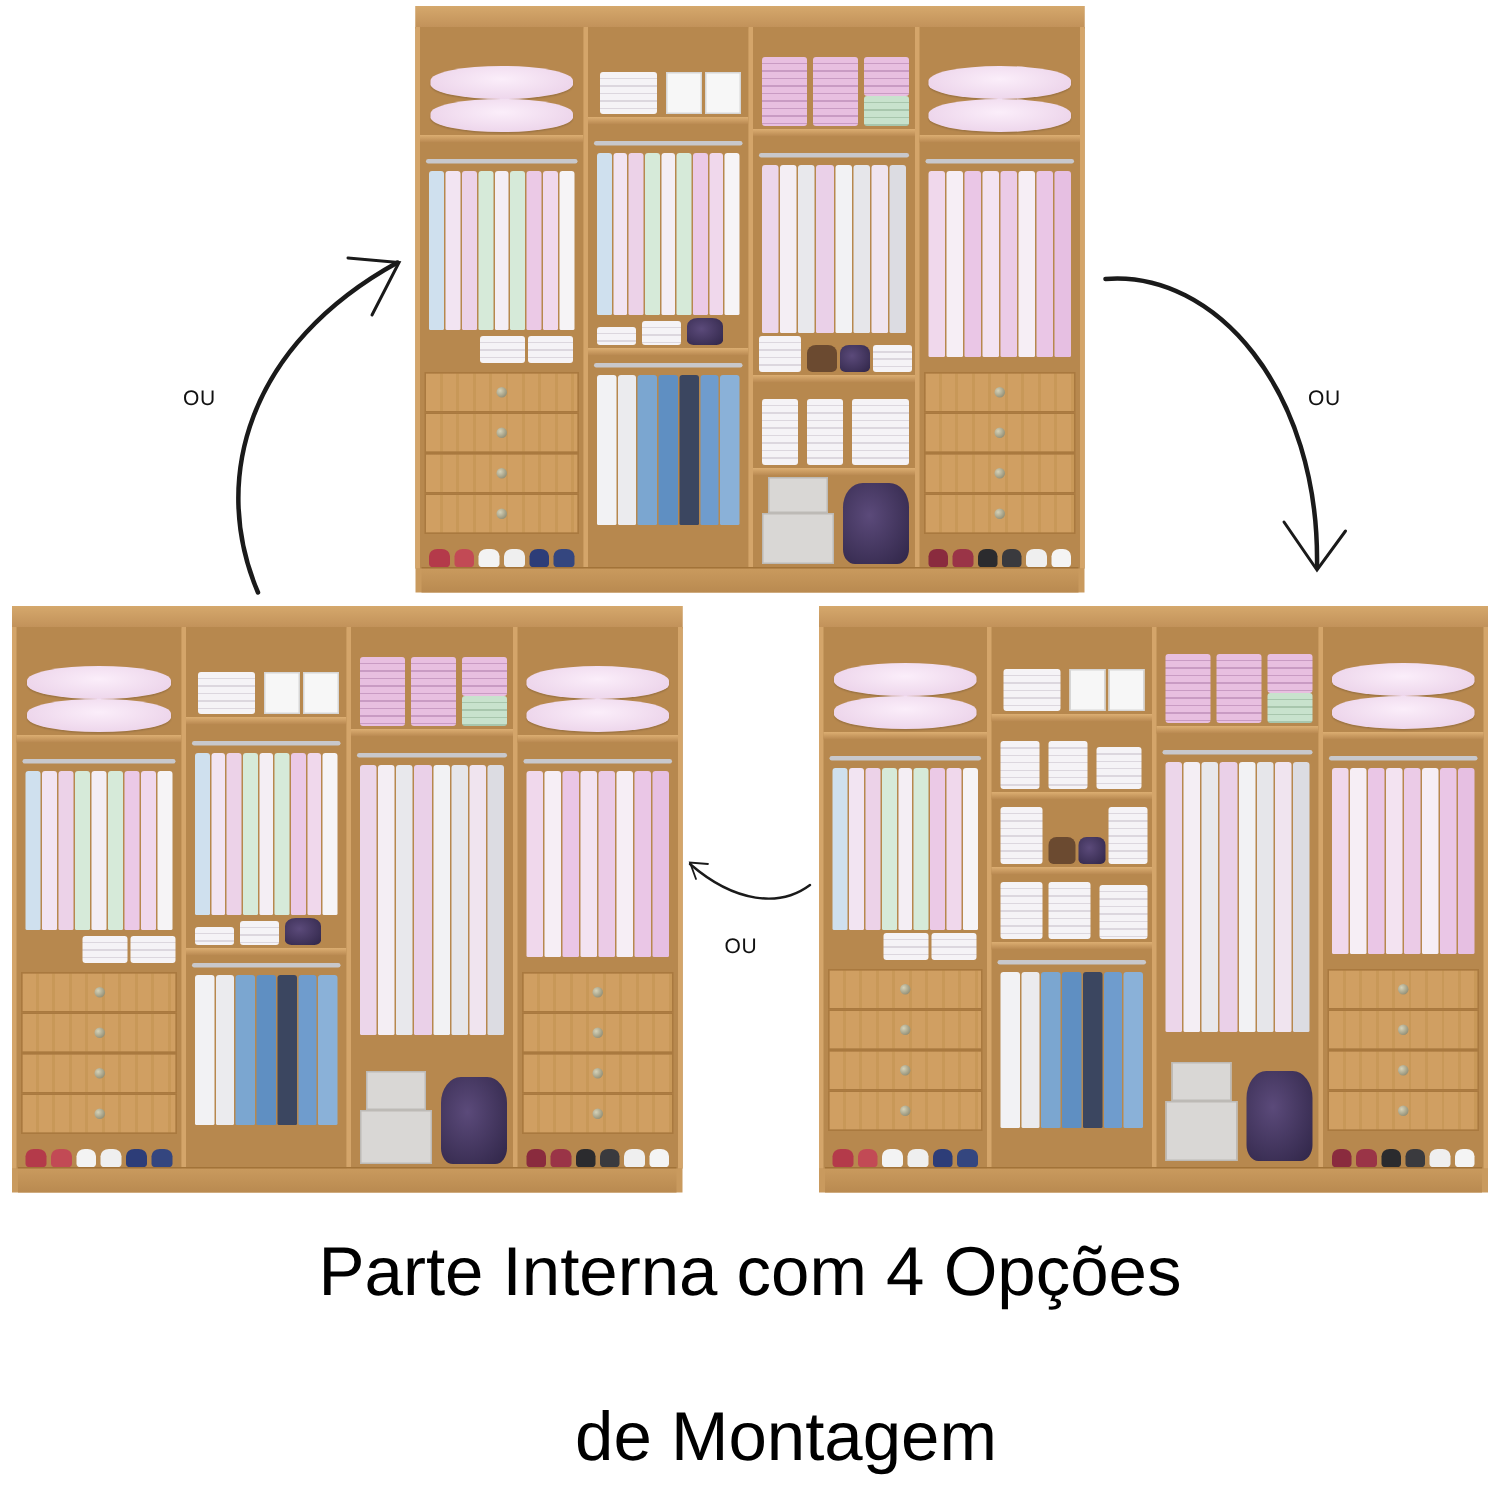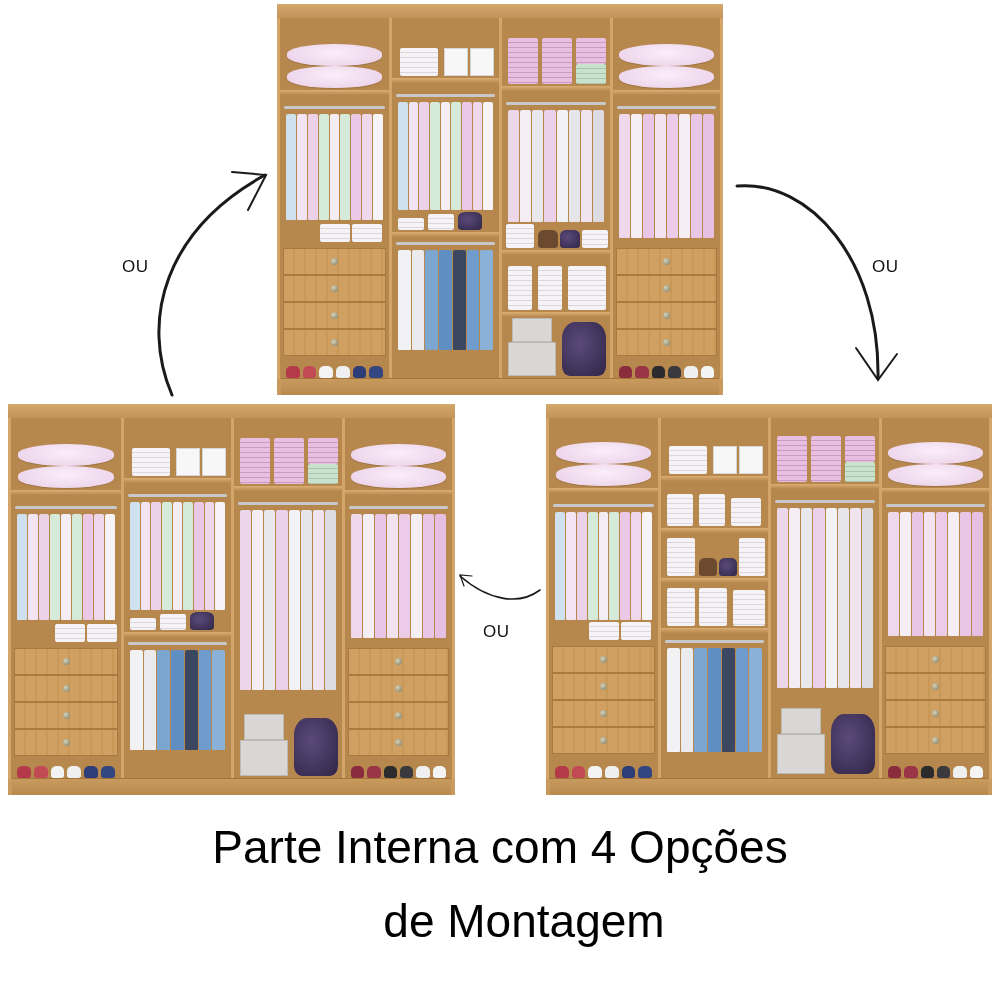--- a/index.html
+++ b/index.html
@@ -17,21 +17,21 @@
   .stack{position:absolute;background:repeating-linear-gradient(#f5f3f6 0 4px,#dcd7de 4px 5px);border-radius:2px;}
   .stack.pink{background:repeating-linear-gradient(#e8bfe0 0 4px,#c99bc3 4px 5px);}
   .stack.green{background:repeating-linear-gradient(#c8e2cd 0 4px,#a8c6ad 4px 5px);}
   .box{position:absolute;background:#f7f7f7;border:1px solid #d6d6d6;box-sizing:border-box;}
   .box.grey{background:#d9d7d5;border-color:#bdbab6;}
   .bag{position:absolute;background:radial-gradient(ellipse at 40% 40%,#5b4a7a,#2f2547);border-radius:30% 30% 18% 18%;}
   .drawer{position:absolute;left:3px;right:3px;background:repeating-linear-gradient(90deg,#d09f62 0 9px,#c89858 9px 11px);border:1px solid #a9793f;box-sizing:border-box;}
   .knob{position:absolute;left:50%;top:50%;width:7px;height:7px;margin:-3.5px 0 0 -3.5px;border-radius:50%;background:radial-gradient(circle at 35% 35%,#d6d2b8,#7d7a61);}
   .shoes{position:absolute;left:6px;right:6px;height:16px;display:flex;gap:3px;align-items:flex-end;}
   .shoes span{flex:1;height:12px;border-radius:40% 40% 20% 20%;}
-  .label-ou{position:absolute;font-size:17px;color:#111;letter-spacing:.5px;}
+  .label-ou{position:absolute;font-size:14px;color:#111;letter-spacing:.5px;}
   .caption{position:absolute;left:0;right:0;text-align:center;font-size:46px;color:#000;line-height:1.1;}
   svg.arrow{position:absolute;overflow:visible;}
 </style>
 </head>
 <body>
 
 <div class="wardrobe" style="left:277px;top:4px;width:446px;height:391px;">
   <div class="top-trim"></div>
 
   <div class="col" style="left:0;width:112px;">
@@ -450,13 +450,13 @@
 
   <path d="M540 590 C 520 605, 490 602, 460 576" fill="none" stroke="#1a1a1a" stroke-width="1.6" stroke-linecap="round"></path>
   <path d="M472 576 L460 575 L464 586" fill="none" stroke="#1a1a1a" stroke-width="1.2" stroke-linecap="round"></path>
 </svg>
 
 <span class="label-ou" style="left:122px;top:257px;">OU</span>
 <span class="label-ou" style="left:872px;top:257px;">OU</span>
 <span class="label-ou" style="left:483px;top:622px;">OU</span>
 
 <div class="caption" style="top:822px;">Parte Interna com 4 Opções</div>
-<div class="caption" style="top:896px;padding-left:48px;">de Montagem</div>
+<div class="caption" style="top:932px;padding-left:48px;">de Montagem</div>
 
 </body></html>

